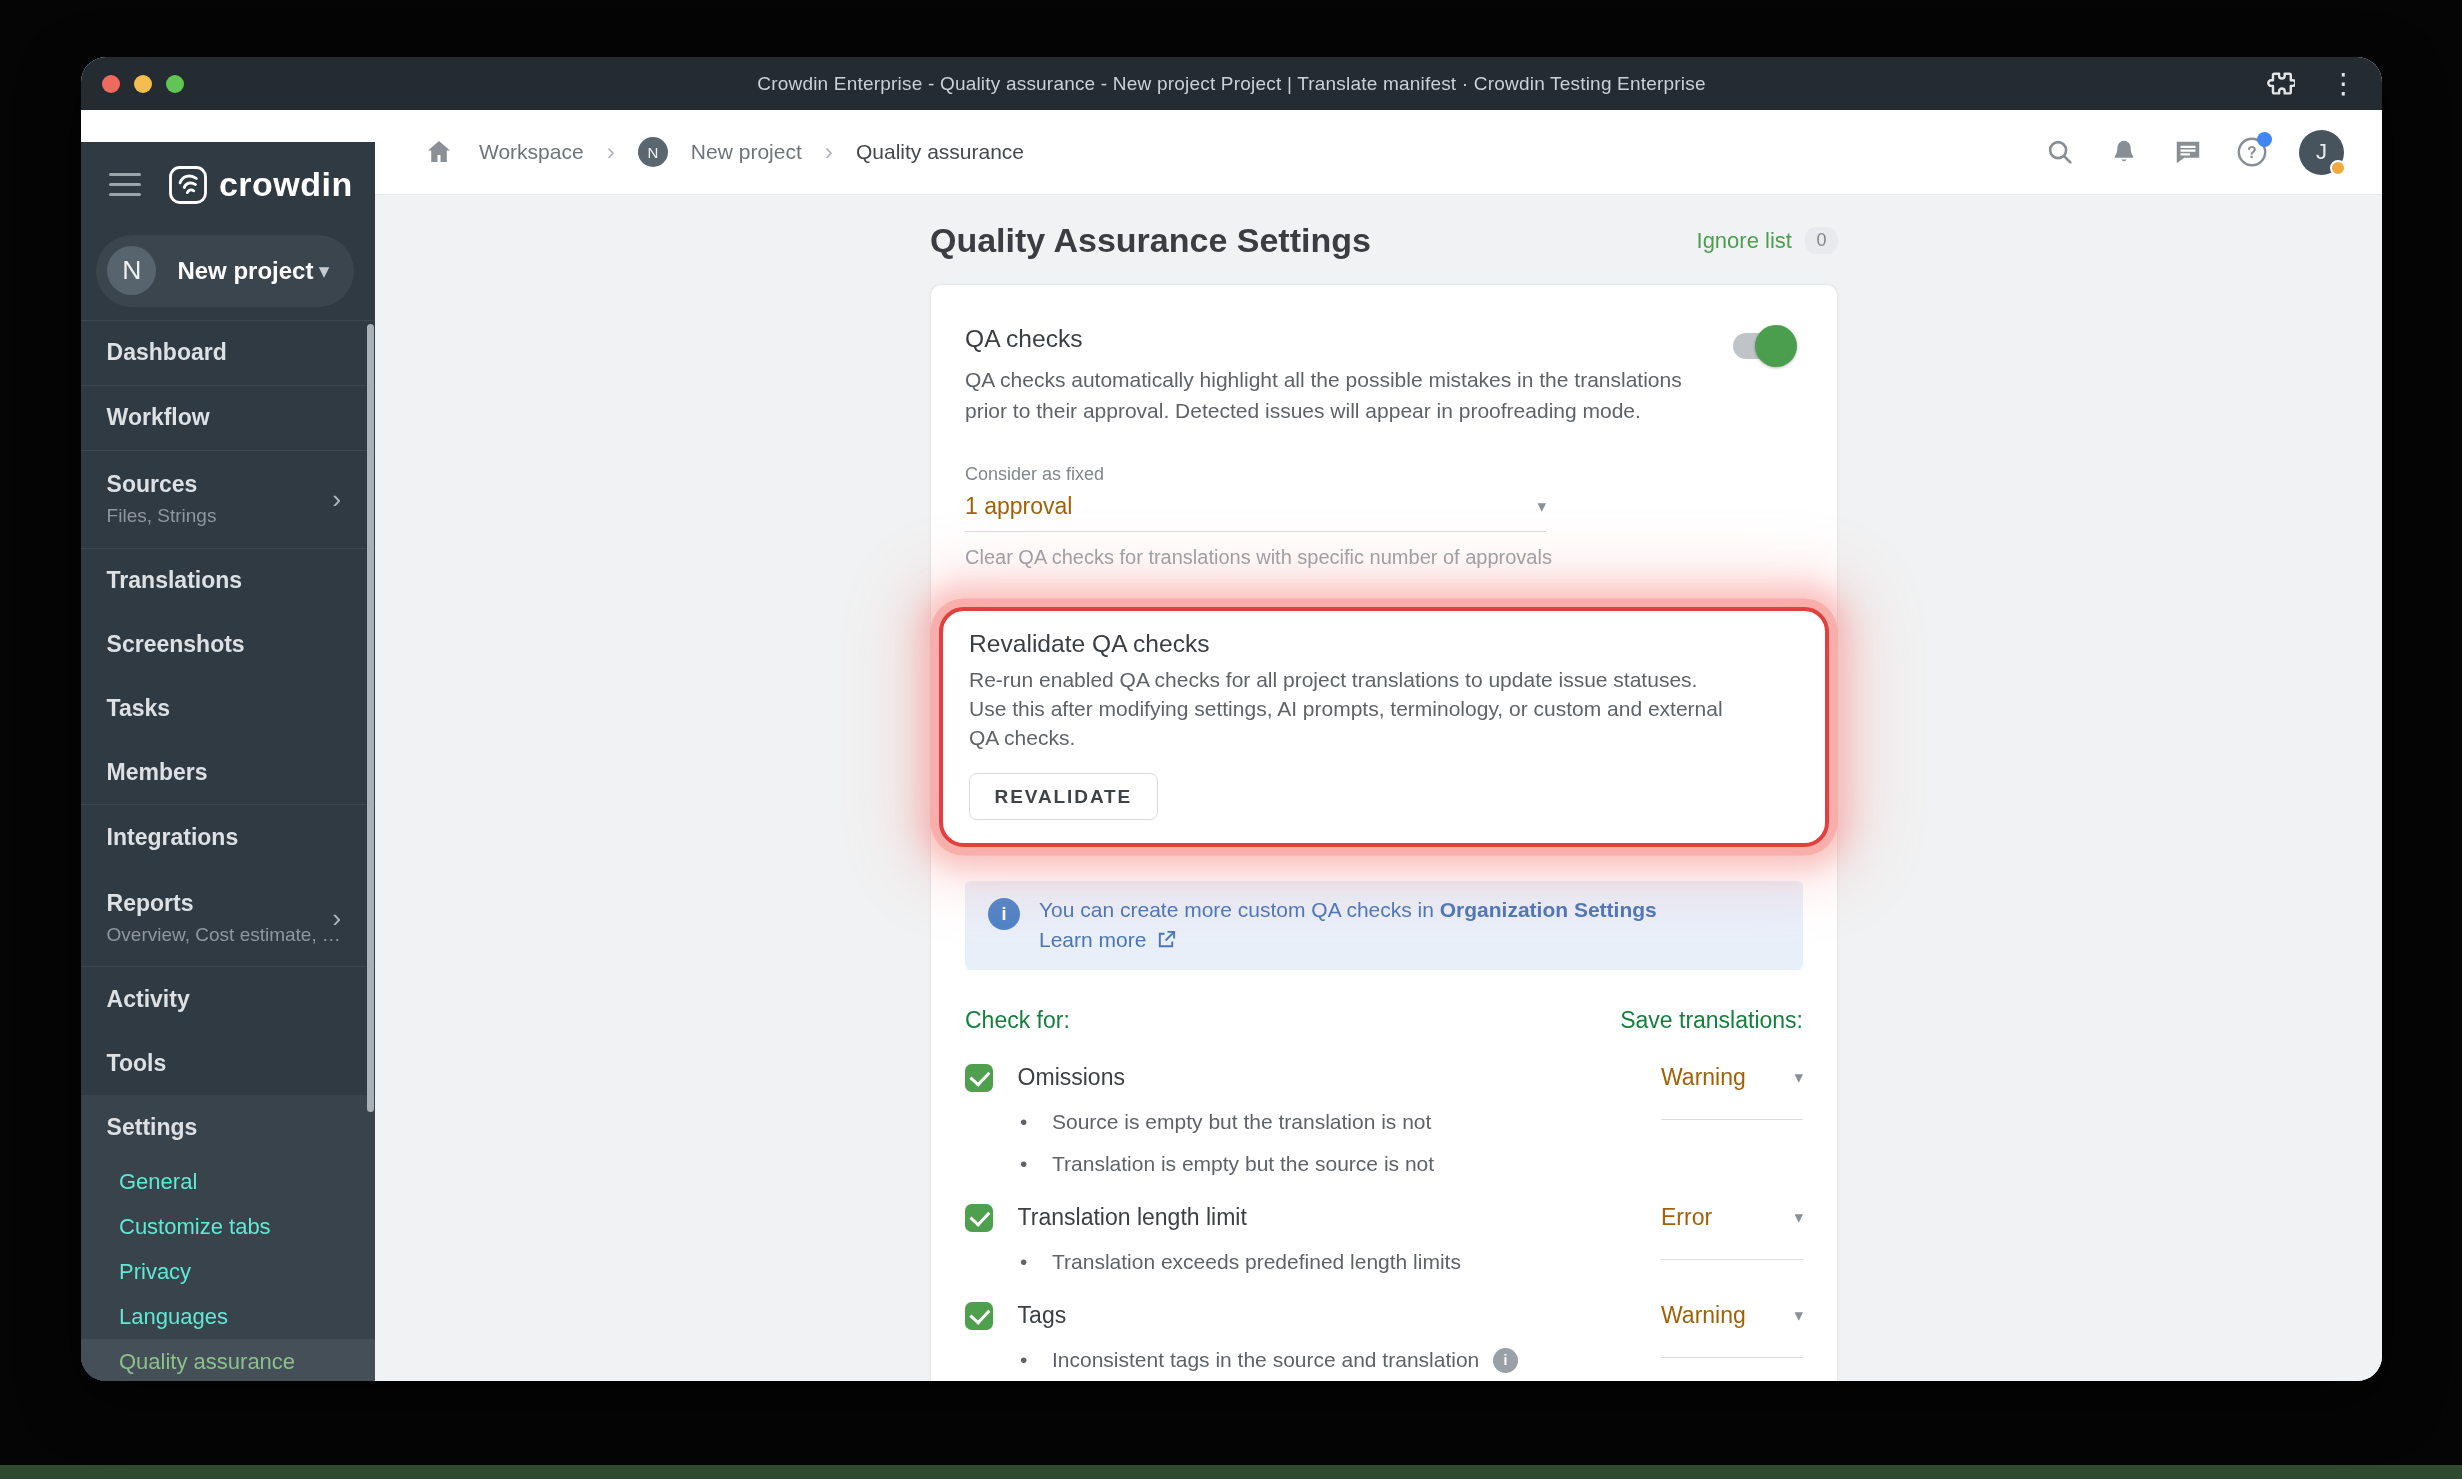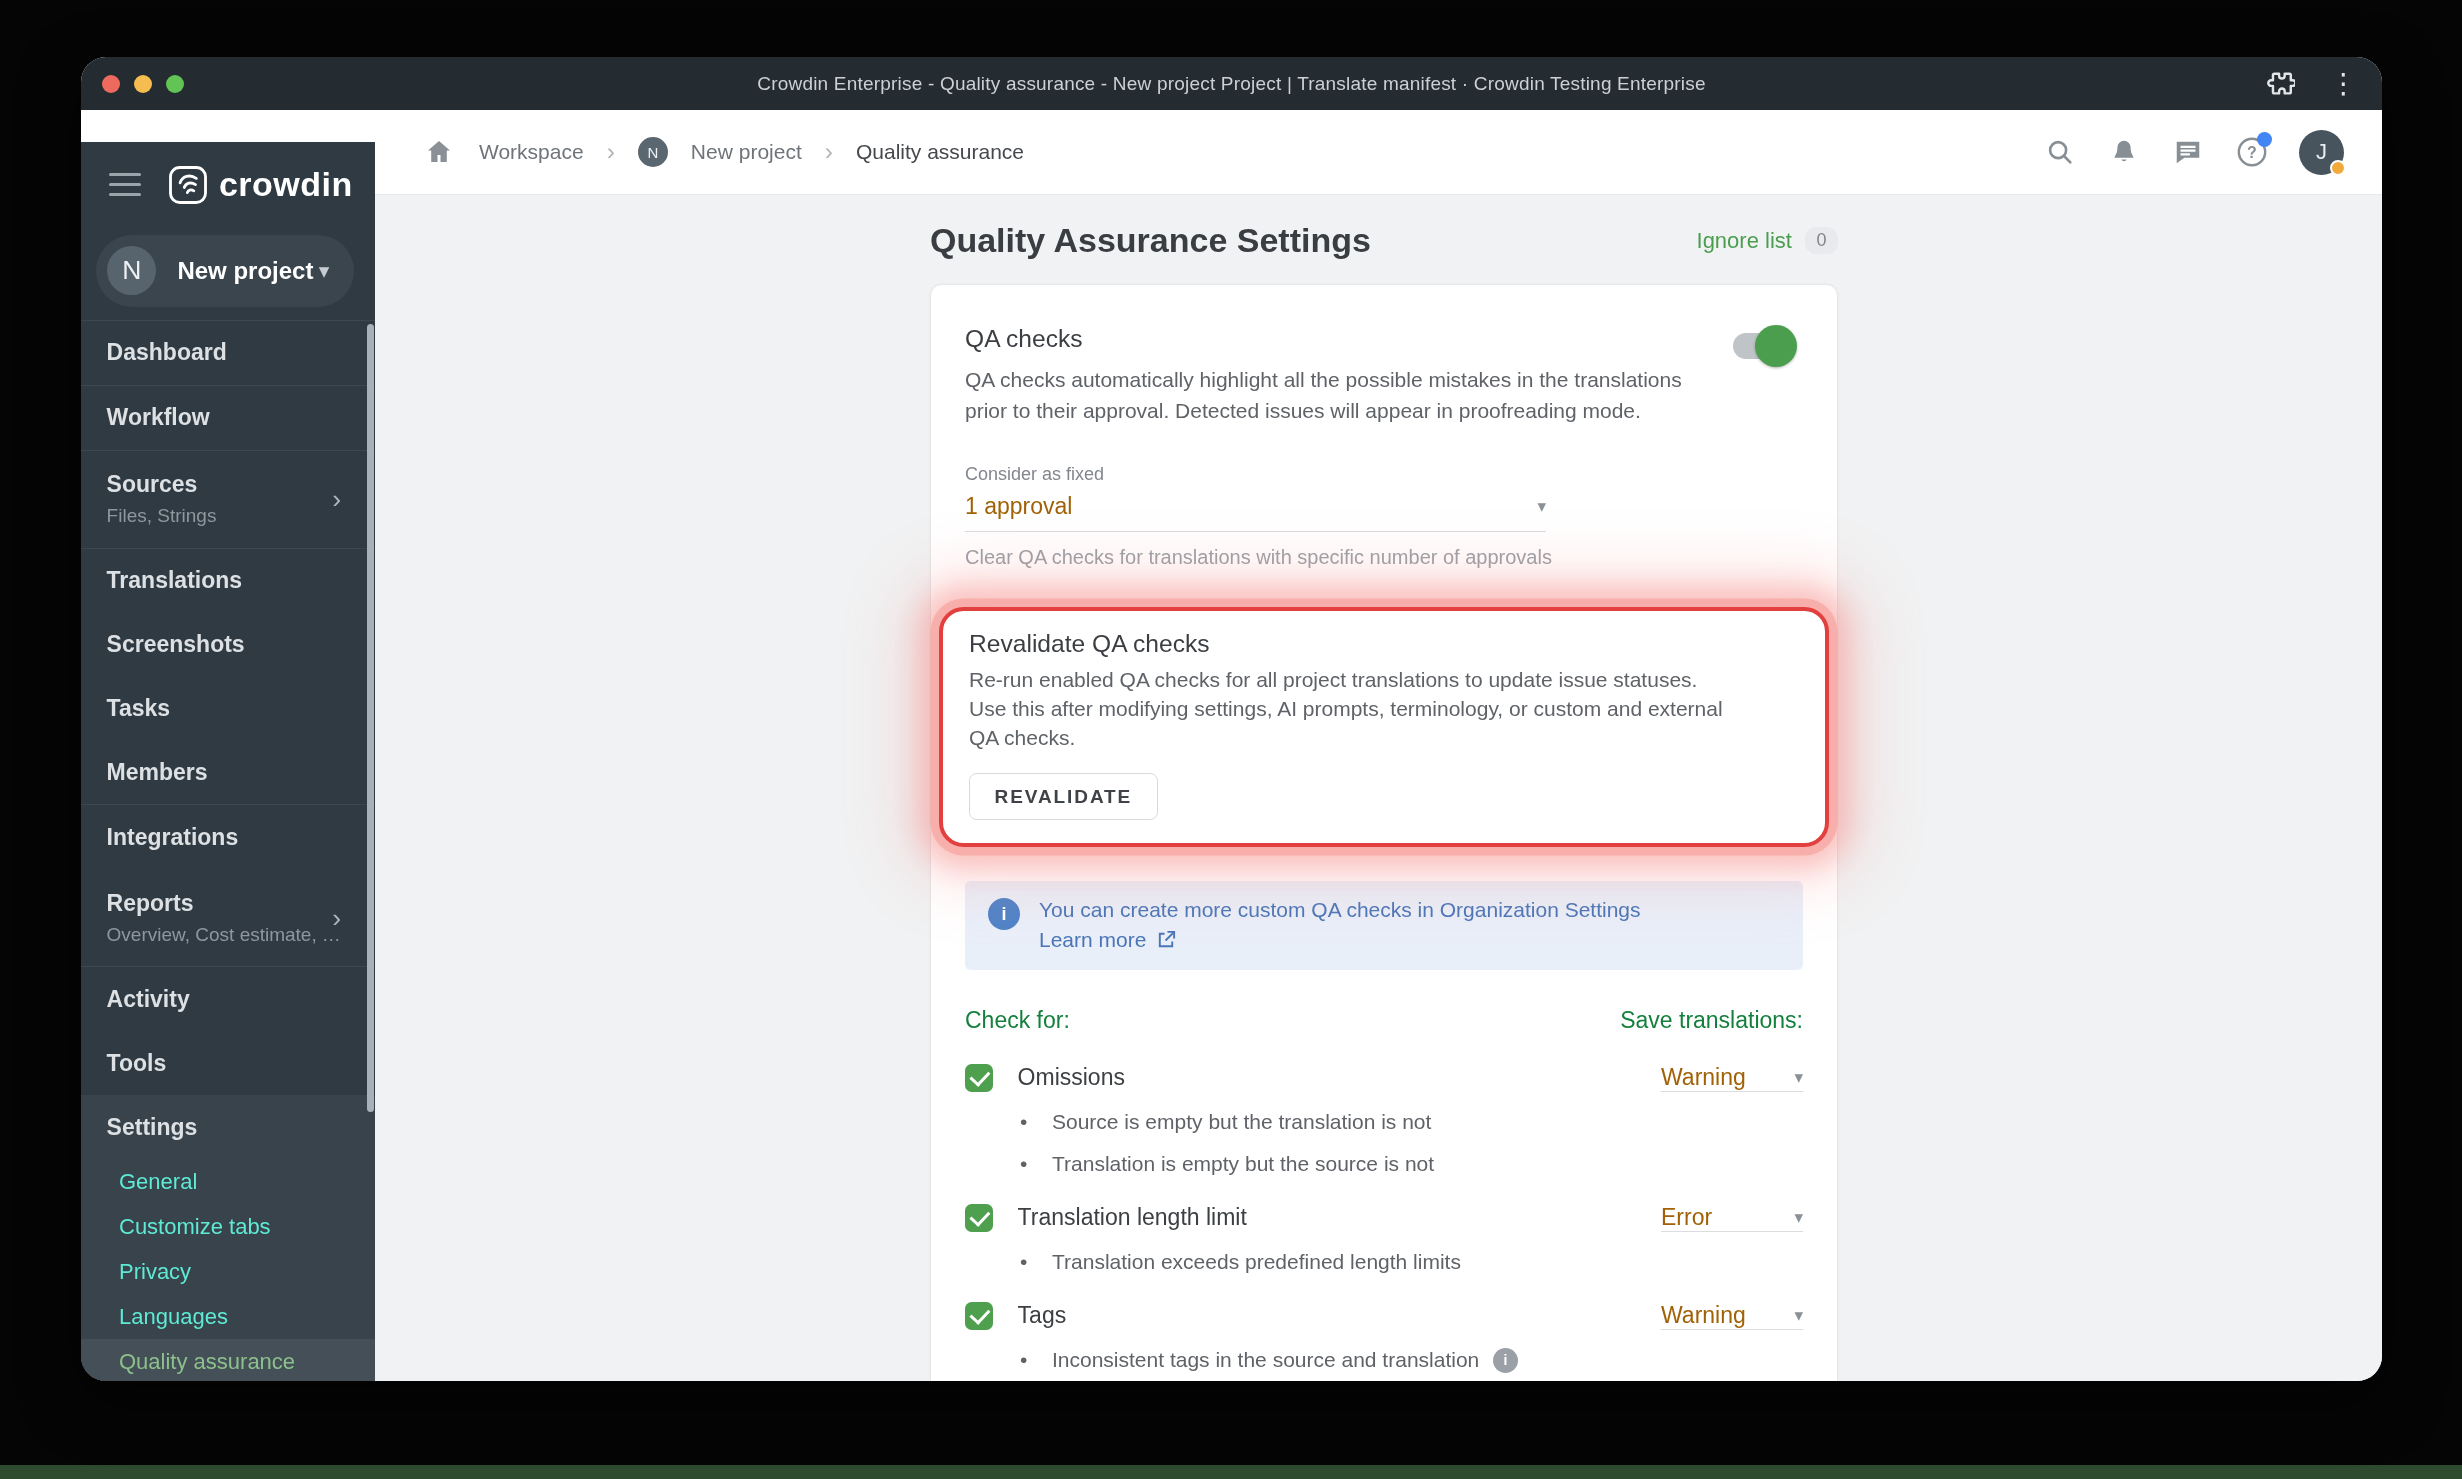--- a/index.html
+++ b/index.html
@@ -91,38 +91,38 @@
          box-shadow:0 0 0 8.5px rgba(246,150,146,.5),0 0 24.6px 21px rgba(246,150,146,.45),
                     0 0 57px 38px rgba(246,150,146,.25);}
   .reval .desc{margin-top:7.6px;line-height:29px;max-width:758px;}
   .reval-btn{margin-top:21px;height:47px;padding:0 24.6px;background:#fff;border:0.9px solid #d7dadd;
              border-radius:7.6px;font-family:inherit;font-size:19px;font-weight:700;letter-spacing:1.9px;
              color:#3f4347;cursor:pointer;}
   .infobox{margin-top:34px;background:#e9eff9;border-radius:5.7px;padding:13.3px 23px 15px;display:flex;gap:19px;}
   .info-circle{flex:none;width:32px;height:32px;border-radius:50%;background:#4f83c8;color:#fff;
                display:flex;align-items:center;justify-content:center;font-size:18px;font-weight:700;margin-top:3.8px;}
   .info-text{color:#4a76b8;font-size:21px;line-height:30px;}
-  .info-text b{font-weight:400;}
+  .info-text b{font-weight:700;}
   .learn{display:flex;align-items:center;gap:9.5px;cursor:pointer;}
   .check-head{display:flex;justify-content:space-between;margin-top:37px;font-size:23px;color:#15803d;}
   .check-item{display:flex;align-items:flex-start;margin-top:30px;}
   .check-item + .check-item{margin-top:28px;}
   .check-left{flex:1;}
   .check-main{display:flex;align-items:center;gap:24.6px;}
   .cb{width:28px;height:28px;border-radius:6.6px;background:#4e9f4e;position:relative;flex:none;cursor:pointer;}
   .cb::after{content:"";position:absolute;left:8.5px;top:3.8px;width:8.5px;height:15px;
              border:solid #fff;border-width:0 3.3px 3.3px 0;transform:rotate(43deg);}
   .check-label{font-size:23px;font-weight:500;color:#3c4043;}
   .bullets{margin:1.9px 0 0 55px;}
   .bullet-row{display:flex;align-items:center;margin-top:18px;font-size:21px;color:#5f6368;}
   .bullet-dot{width:32px;color:#5f6368;}
   .info-i{display:inline-flex;width:25.6px;height:25.6px;border-radius:50%;background:#9aa0a6;color:#fff;
           align-items:center;justify-content:center;font-size:14px;font-weight:700;margin-left:13.3px;cursor:pointer;}
   .sev{width:142px;margin-left:auto;flex:none;display:flex;align-items:center;justify-content:space-between;
-       border-bottom:0.9px solid #dbdde0;padding-bottom:0;cursor:pointer;}
+       border-bottom:0.9px solid #dbdde0;padding-bottom:28px;cursor:pointer;}
   svg{display:block;}
 </style>
 </head>
 <body>
 
 <div class="stage">
   <div class="bottom-strip"></div>
 
   <div class="window">
 

